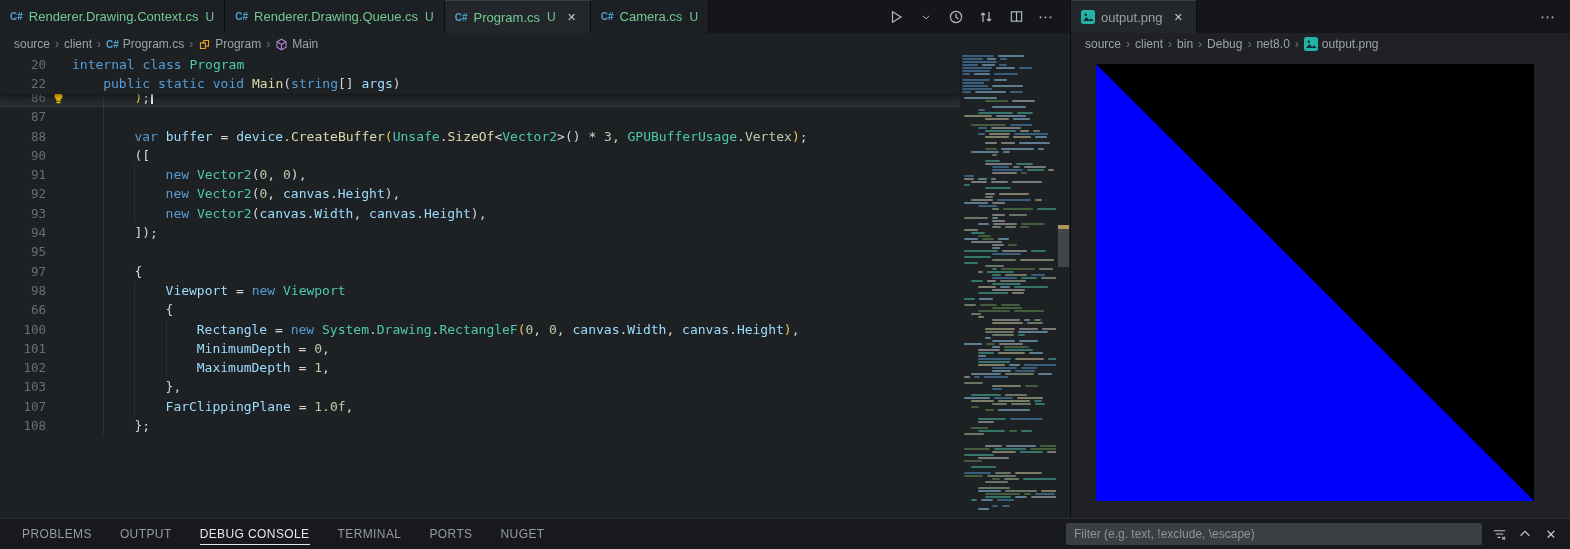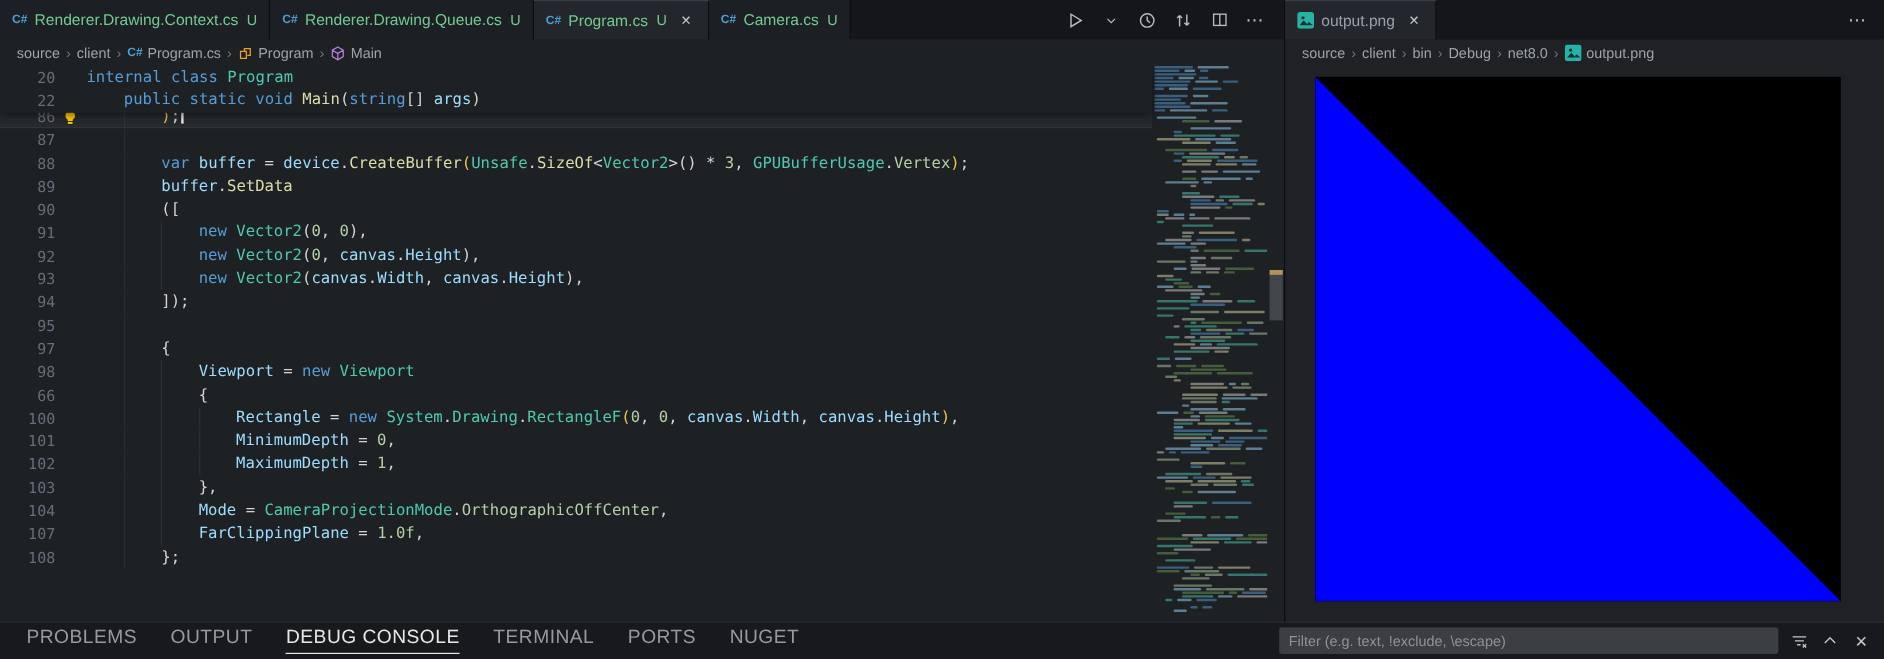--- a/index.html
+++ b/index.html
@@ -57,22 +57,22 @@
   .vthumb{position:absolute;top:170px;right:1px;width:11px;height:42px;background:#42464b;}
   .vthumb-cap{position:absolute;top:0;left:0;right:0;height:4px;background:#b39457;}
   
   .image-stage{position:absolute;top:22px;left:0;right:0;bottom:0;}
   .image-frame{position:absolute;left:25px;top:9px;width:438px;height:437px;background:#000;}
   .image-tri{position:absolute;inset:0;clip-path:polygon(0% 0%,100% 100%,0% 100%);}
   
   .panel{position:absolute;left:0;bottom:0;width:100%;height:30px;background:#17191d;
          border-top:1px solid #2a2d32;display:flex;align-items:center;}
   .ptabs{display:flex;align-items:center;height:100%;padding-left:8px;}
-  .ptab{padding:0 14px;font-size:16px;letter-spacing:0.4px;color:#969a9f;height:100%;
-        display:flex;align-items:flex-start;cursor:pointer;}
+  .ptab{padding:0 14px;font-size:12px;letter-spacing:0.4px;color:#969a9f;height:100%;
+        display:flex;align-items:center;cursor:pointer;}
   .ptab .lbl{padding:4px 0 3px;border-bottom:1px solid transparent;}
   .ptab.active{color:#e7e7e7;}
   .ptab.active .lbl{border-bottom-color:#e7e7e7;}
   .panel-right{position:absolute;right:10px;top:0;height:30px;display:flex;align-items:center;gap:8px;}
   .filter-box{width:400px;height:22px;background:#3b3e43;border:none;border-radius:2px;
               color:#cfcfcf;font-size:12px;padding:0 8px;font-family:"Liberation Sans",sans-serif;outline:none;}
   .filter-box::placeholder{color:#929292;}
   .picon{width:18px;height:18px;display:inline-flex;align-items:center;justify-content:center;color:#c5c5c5;}
   .px{font-size:13px;color:#c5c5c5;}
 </style>
@@ -208,35 +208,33 @@
           </span>
         </div>
       <div class="editor">
         <div class="code-scroll" id="code-lines">
             <div class="row current"><span class="gut">86</span><span class="glyph"><svg width="13" height="14" viewBox="0 0 14 14">
                   <path fill="#ffcc00" d="M7 .8A4.3 4.3 0 0 0 4.7 8.7V10h4.6V8.7A4.3 4.3 0 0 0 7 .8z"></path>
                   <rect x="4.9" y="10.9" width="4.2" height="1.7" fill="#ffcc00"></rect>
                 </svg></span><span class="code"><span class="ig"></span><span class="ig g"></span><span class="tk-g">)</span><span class="tk-p">;</span><span class="caret"></span></span></div>
             <div class="row"><span class="gut">87</span><span class="glyph"></span><span class="code"><span class="ig"></span><span class="ig g"></span></span></div>
             <div class="row"><span class="gut">88</span><span class="glyph"></span><span class="code"><span class="ig"></span><span class="ig g"></span><span class="tk-k">var </span><span class="tk-v">buffer </span><span class="tk-p">= </span><span class="tk-v">device</span><span class="tk-p">.</span><span class="tk-f">CreateBuffer</span><span class="tk-g">(</span><span class="tk-t">Unsafe</span><span class="tk-p">.</span><span class="tk-f">SizeOf</span><span class="tk-p">&lt;</span><span class="tk-t">Vector2</span><span class="tk-p">&gt;</span><span class="tk-p">() </span><span class="tk-p">* </span><span class="tk-n">3</span><span class="tk-p">, </span><span class="tk-t">GPUBufferUsage</span><span class="tk-p">.</span><span class="tk-n">Vertex</span><span class="tk-g">)</span><span class="tk-p">;</span></span></div>
-            <div class="row"><span class="gut">89</span><span class="glyph"></span><span class="code"><span class="ig"></span><span class="ig g"></span><span class="tk-v">buffer</span><span class="tk-p">.</span><span class="tk-f">SetData</span></span></div>
             <div class="row"><span class="gut">90</span><span class="glyph"></span><span class="code"><span class="ig"></span><span class="ig g"></span><span class="tk-p">([</span></span></div>
             <div class="row"><span class="gut">91</span><span class="glyph"></span><span class="code"><span class="ig"></span><span class="ig g"></span><span class="ig g"></span><span class="tk-k">new </span><span class="tk-t">Vector2</span><span class="tk-p">(</span><span class="tk-n">0</span><span class="tk-p">, </span><span class="tk-n">0</span><span class="tk-p">),</span></span></div>
             <div class="row"><span class="gut">92</span><span class="glyph"></span><span class="code"><span class="ig"></span><span class="ig g"></span><span class="ig g"></span><span class="tk-k">new </span><span class="tk-t">Vector2</span><span class="tk-p">(</span><span class="tk-n">0</span><span class="tk-p">, </span><span class="tk-v">canvas</span><span class="tk-p">.</span><span class="tk-v">Height</span><span class="tk-p">),</span></span></div>
             <div class="row"><span class="gut">93</span><span class="glyph"></span><span class="code"><span class="ig"></span><span class="ig g"></span><span class="ig g"></span><span class="tk-k">new </span><span class="tk-t">Vector2</span><span class="tk-p">(</span><span class="tk-v">canvas</span><span class="tk-p">.</span><span class="tk-v">Width</span><span class="tk-p">, </span><span class="tk-v">canvas</span><span class="tk-p">.</span><span class="tk-v">Height</span><span class="tk-p">),</span></span></div>
             <div class="row"><span class="gut">94</span><span class="glyph"></span><span class="code"><span class="ig"></span><span class="ig g"></span><span class="tk-p">]);</span></span></div>
             <div class="row"><span class="gut">95</span><span class="glyph"></span><span class="code"><span class="ig"></span><span class="ig g"></span></span></div>
             <div class="row"><span class="gut">97</span><span class="glyph"></span><span class="code"><span class="ig"></span><span class="ig g"></span><span class="tk-p">{</span></span></div>
             <div class="row"><span class="gut">98</span><span class="glyph"></span><span class="code"><span class="ig"></span><span class="ig g"></span><span class="ig g"></span><span class="tk-v">Viewport </span><span class="tk-p">= </span><span class="tk-k">new </span><span class="tk-t">Viewport</span></span></div>
             <div class="row"><span class="gut">66</span><span class="glyph"></span><span class="code"><span class="ig"></span><span class="ig g"></span><span class="ig g"></span><span class="tk-p">{</span></span></div>
             <div class="row"><span class="gut">100</span><span class="glyph"></span><span class="code"><span class="ig"></span><span class="ig g"></span><span class="ig g"></span><span class="ig g"></span><span class="tk-v">Rectangle </span><span class="tk-p">= </span><span class="tk-k">new </span><span class="tk-t">System</span><span class="tk-p">.</span><span class="tk-t">Drawing</span><span class="tk-p">.</span><span class="tk-t">RectangleF</span><span class="tk-g">(</span><span class="tk-n">0</span><span class="tk-p">, </span><span class="tk-n">0</span><span class="tk-p">, </span><span class="tk-v">canvas</span><span class="tk-p">.</span><span class="tk-v">Width</span><span class="tk-p">, </span><span class="tk-v">canvas</span><span class="tk-p">.</span><span class="tk-v">Height</span><span class="tk-g">)</span><span class="tk-p">,</span></span></div>
             <div class="row"><span class="gut">101</span><span class="glyph"></span><span class="code"><span class="ig"></span><span class="ig g"></span><span class="ig g"></span><span class="ig g"></span><span class="tk-v">MinimumDepth </span><span class="tk-p">= </span><span class="tk-n">0</span><span class="tk-p">,</span></span></div>
             <div class="row"><span class="gut">102</span><span class="glyph"></span><span class="code"><span class="ig"></span><span class="ig g"></span><span class="ig g"></span><span class="ig g"></span><span class="tk-v">MaximumDepth </span><span class="tk-p">= </span><span class="tk-n">1</span><span class="tk-p">,</span></span></div>
             <div class="row"><span class="gut">103</span><span class="glyph"></span><span class="code"><span class="ig"></span><span class="ig g"></span><span class="ig g"></span><span class="tk-p">},</span></span></div>
-            <div class="row"><span class="gut">104</span><span class="glyph"></span><span class="code"><span class="ig"></span><span class="ig g"></span><span class="ig g"></span><span class="tk-v">Mode </span><span class="tk-p">= </span><span class="tk-t">CameraProjectionMode</span><span class="tk-p">.</span><span class="tk-n">OrthographicOffCenter</span><span class="tk-p">,</span></span></div>
             <div class="row"><span class="gut">107</span><span class="glyph"></span><span class="code"><span class="ig"></span><span class="ig g"></span><span class="ig g"></span><span class="tk-v">FarClippingPlane </span><span class="tk-p">= </span><span class="tk-n">1.0f</span><span class="tk-p">,</span></span></div>
             <div class="row"><span class="gut">108</span><span class="glyph"></span><span class="code"><span class="ig"></span><span class="ig g"></span><span class="tk-p">};</span></span></div>
           </div>
         <div class="sticky" id="sticky-lines">
             <div class="row"><span class="gut">20</span><span class="glyph"></span><span class="code"><span class="tk-k">internal </span><span class="tk-k">class </span><span class="tk-t">Program</span></span></div>
             <div class="row"><span class="gut">22</span><span class="glyph"></span><span class="code"><span class="ig"></span><span class="tk-k">public </span><span class="tk-k">static </span><span class="tk-k">void </span><span class="tk-f">Main</span><span class="tk-p">(</span><span class="tk-k">string</span><span class="tk-p">[]</span><span class="tk-v"> args</span><span class="tk-p">)</span></span></div>
           </div>
         <div class="minimap" id="minimap">
             <div class="mm-row">
               <span class="mm-bar" style="left: 2px; width: 32.4482px; background: rgb(86, 156, 214);"></span>

